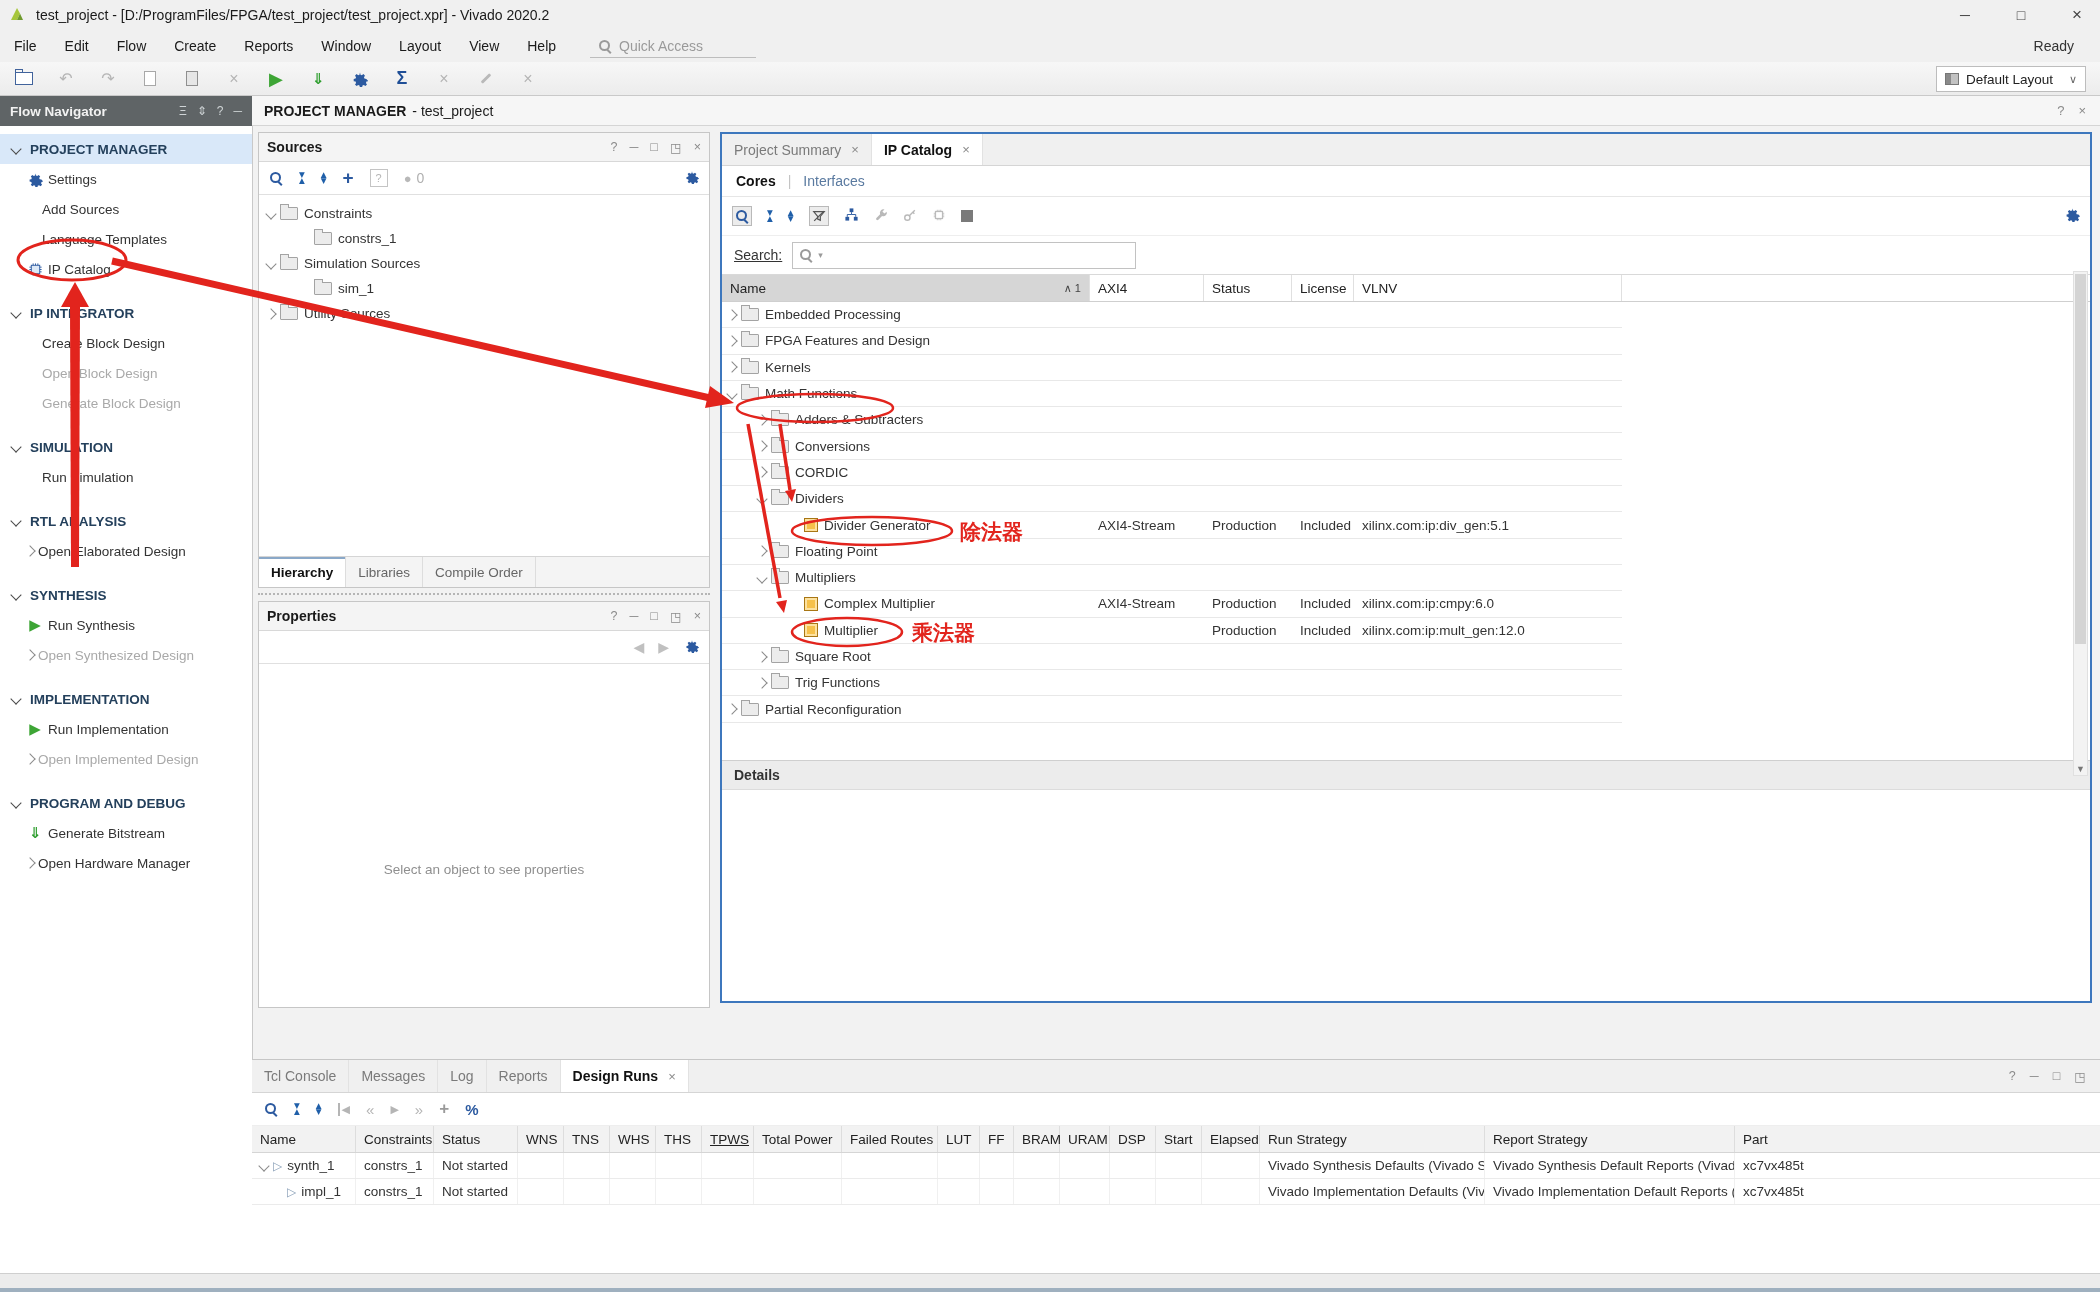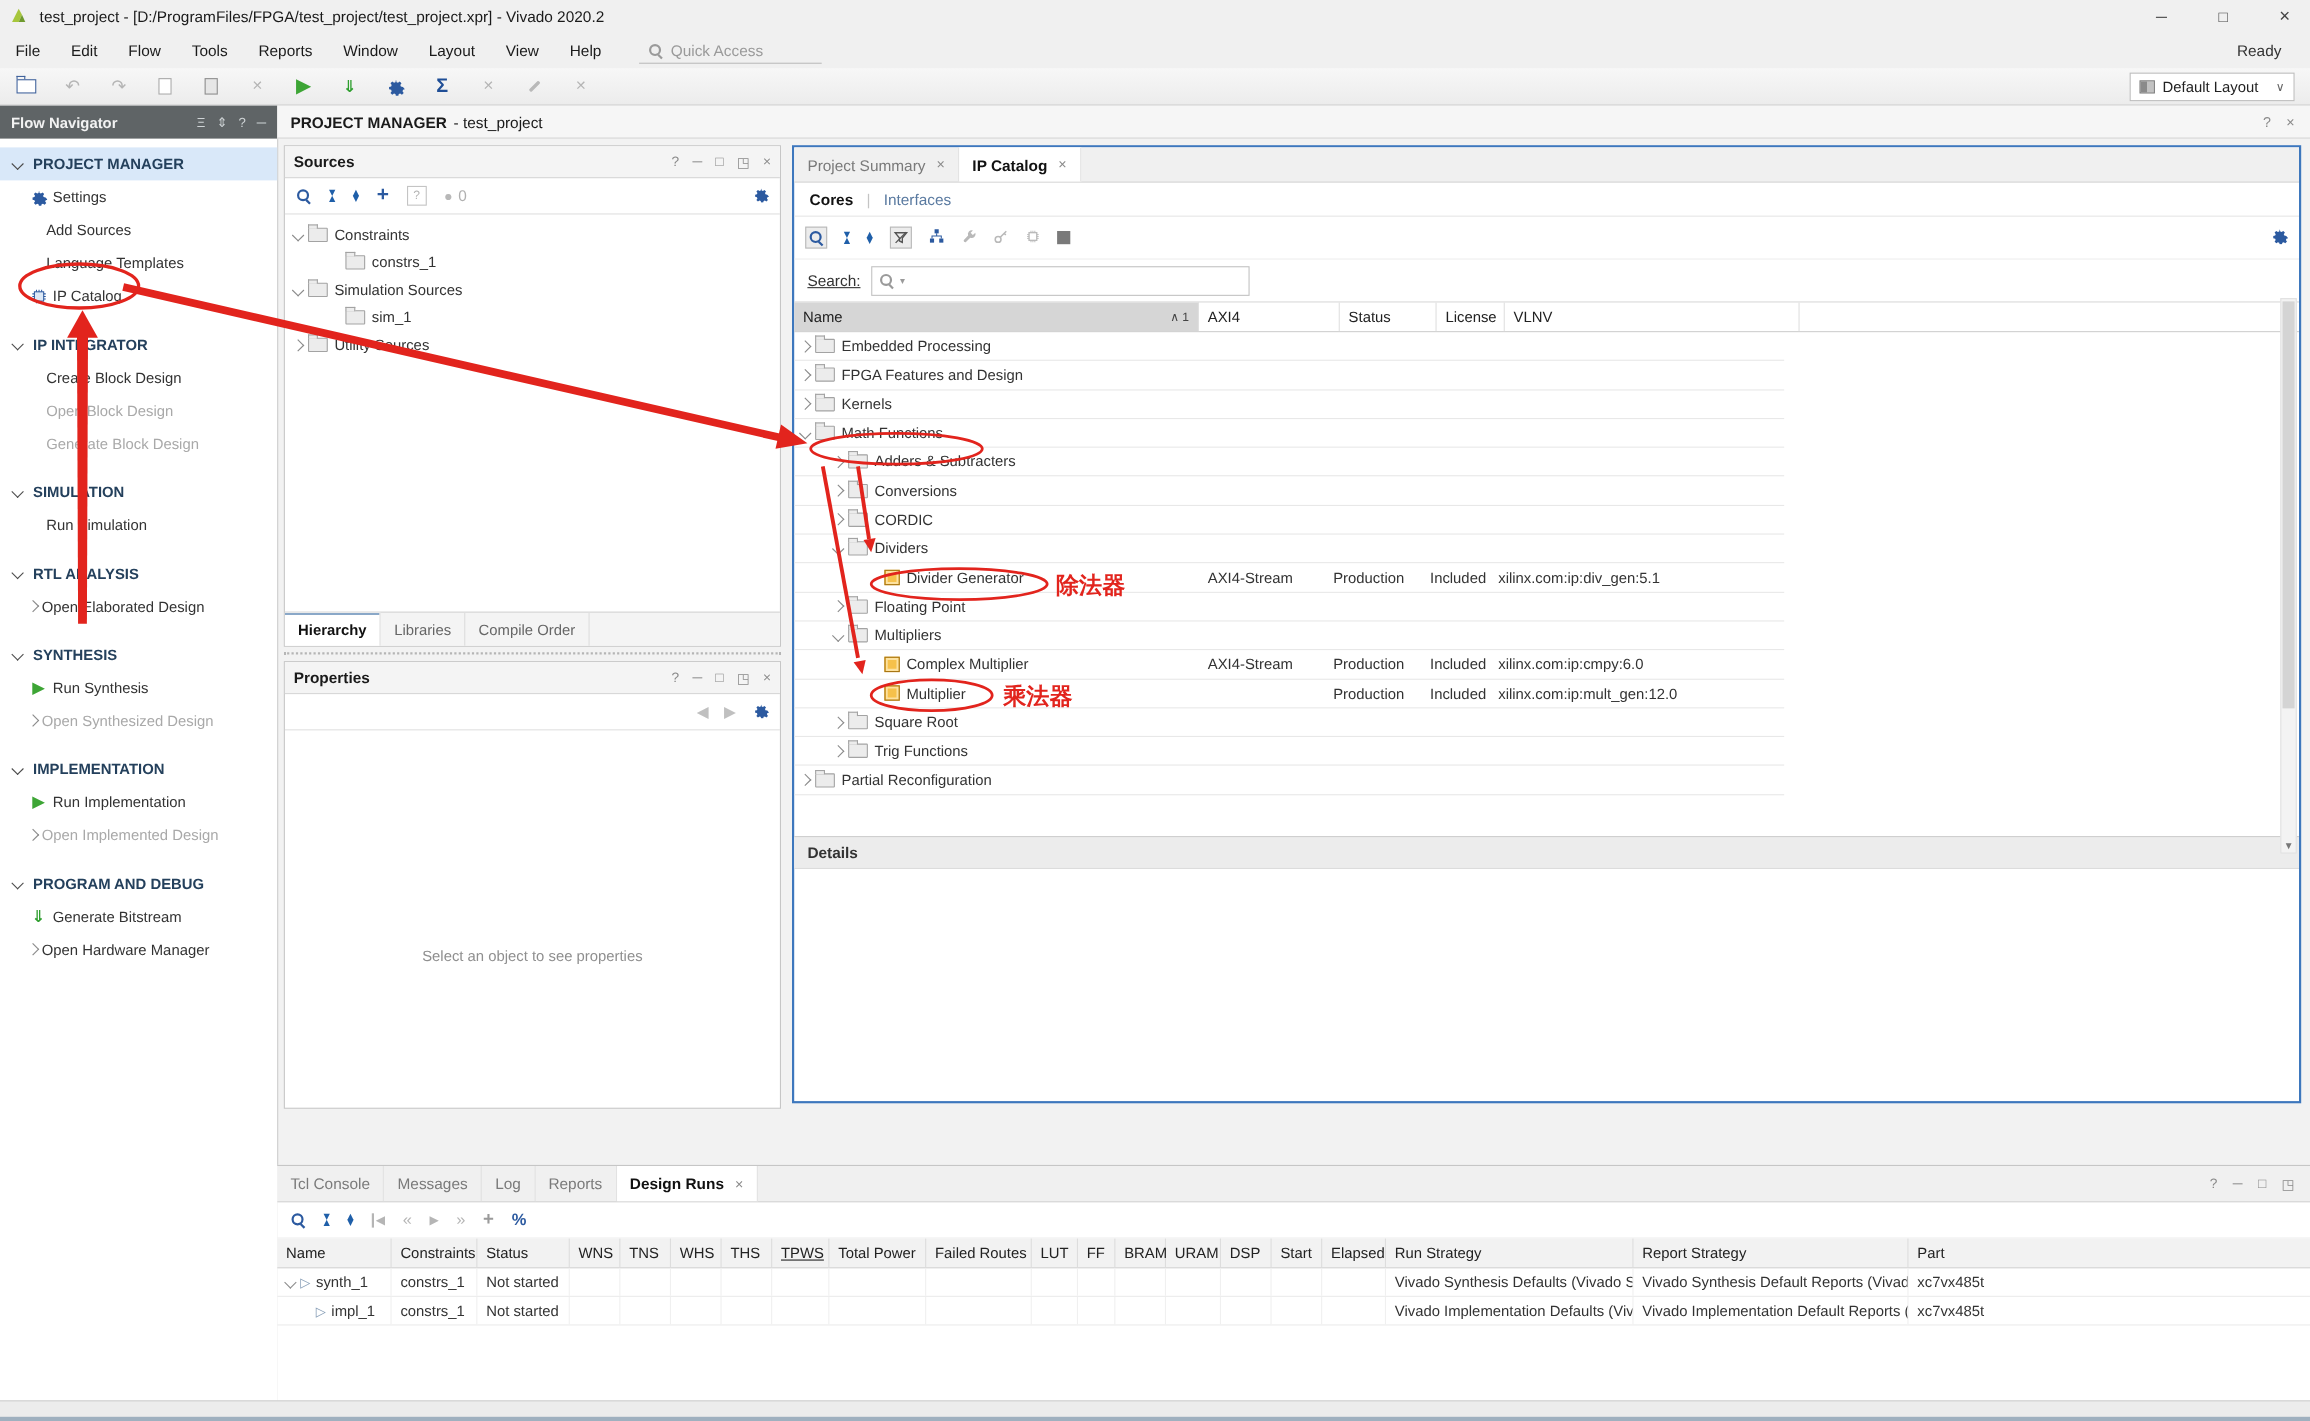--- a/index.html
+++ b/index.html
@@ -150,21 +150,21 @@
       <span>□</span>
       <span style="font-size:17px">×</span>
     </div>
   </div>
 
   <div id="menubar" class="abs">
     <div style="display:flex;align-items:center;">
         <span class="menu-item">File</span>
         <span class="menu-item">Edit</span>
         <span class="menu-item">Flow</span>
-        <span class="menu-item">Tools</span>
+        <span class="menu-item">Create</span>
         <span class="menu-item">Reports</span>
         <span class="menu-item">Window</span>
         <span class="menu-item">Layout</span>
         <span class="menu-item">View</span>
         <span class="menu-item">Help</span>
       </div>
     <div id="quickaccess">
       <span class="mag gray"></span>
       <span>Quick Access</span>
     </div>
@@ -477,21 +477,21 @@
       <span class="box">
         <span class="mag gray"></span>
         <span style="font-size:9px">▾</span>
       </span>
     </div>
     <div id="ip-headrow">
         <div class="ip-hcell name" style="width: 368px;">
           <span>Name</span>
           <span class="sort">∧ 1</span>
         </div>
-        <div class="ip-hcell" style="width: 128px;">
+        <div class="ip-hcell" style="width: 114px;">
           <span>AXI4</span>
         </div>
         <div class="ip-hcell" style="width: 88px;">
           <span>Status</span>
         </div>
         <div class="ip-hcell" style="width: 62px;">
           <span>License</span>
         </div>
         <div class="ip-hcell" style="width: 268px;">
           <span>VLNV</span>

